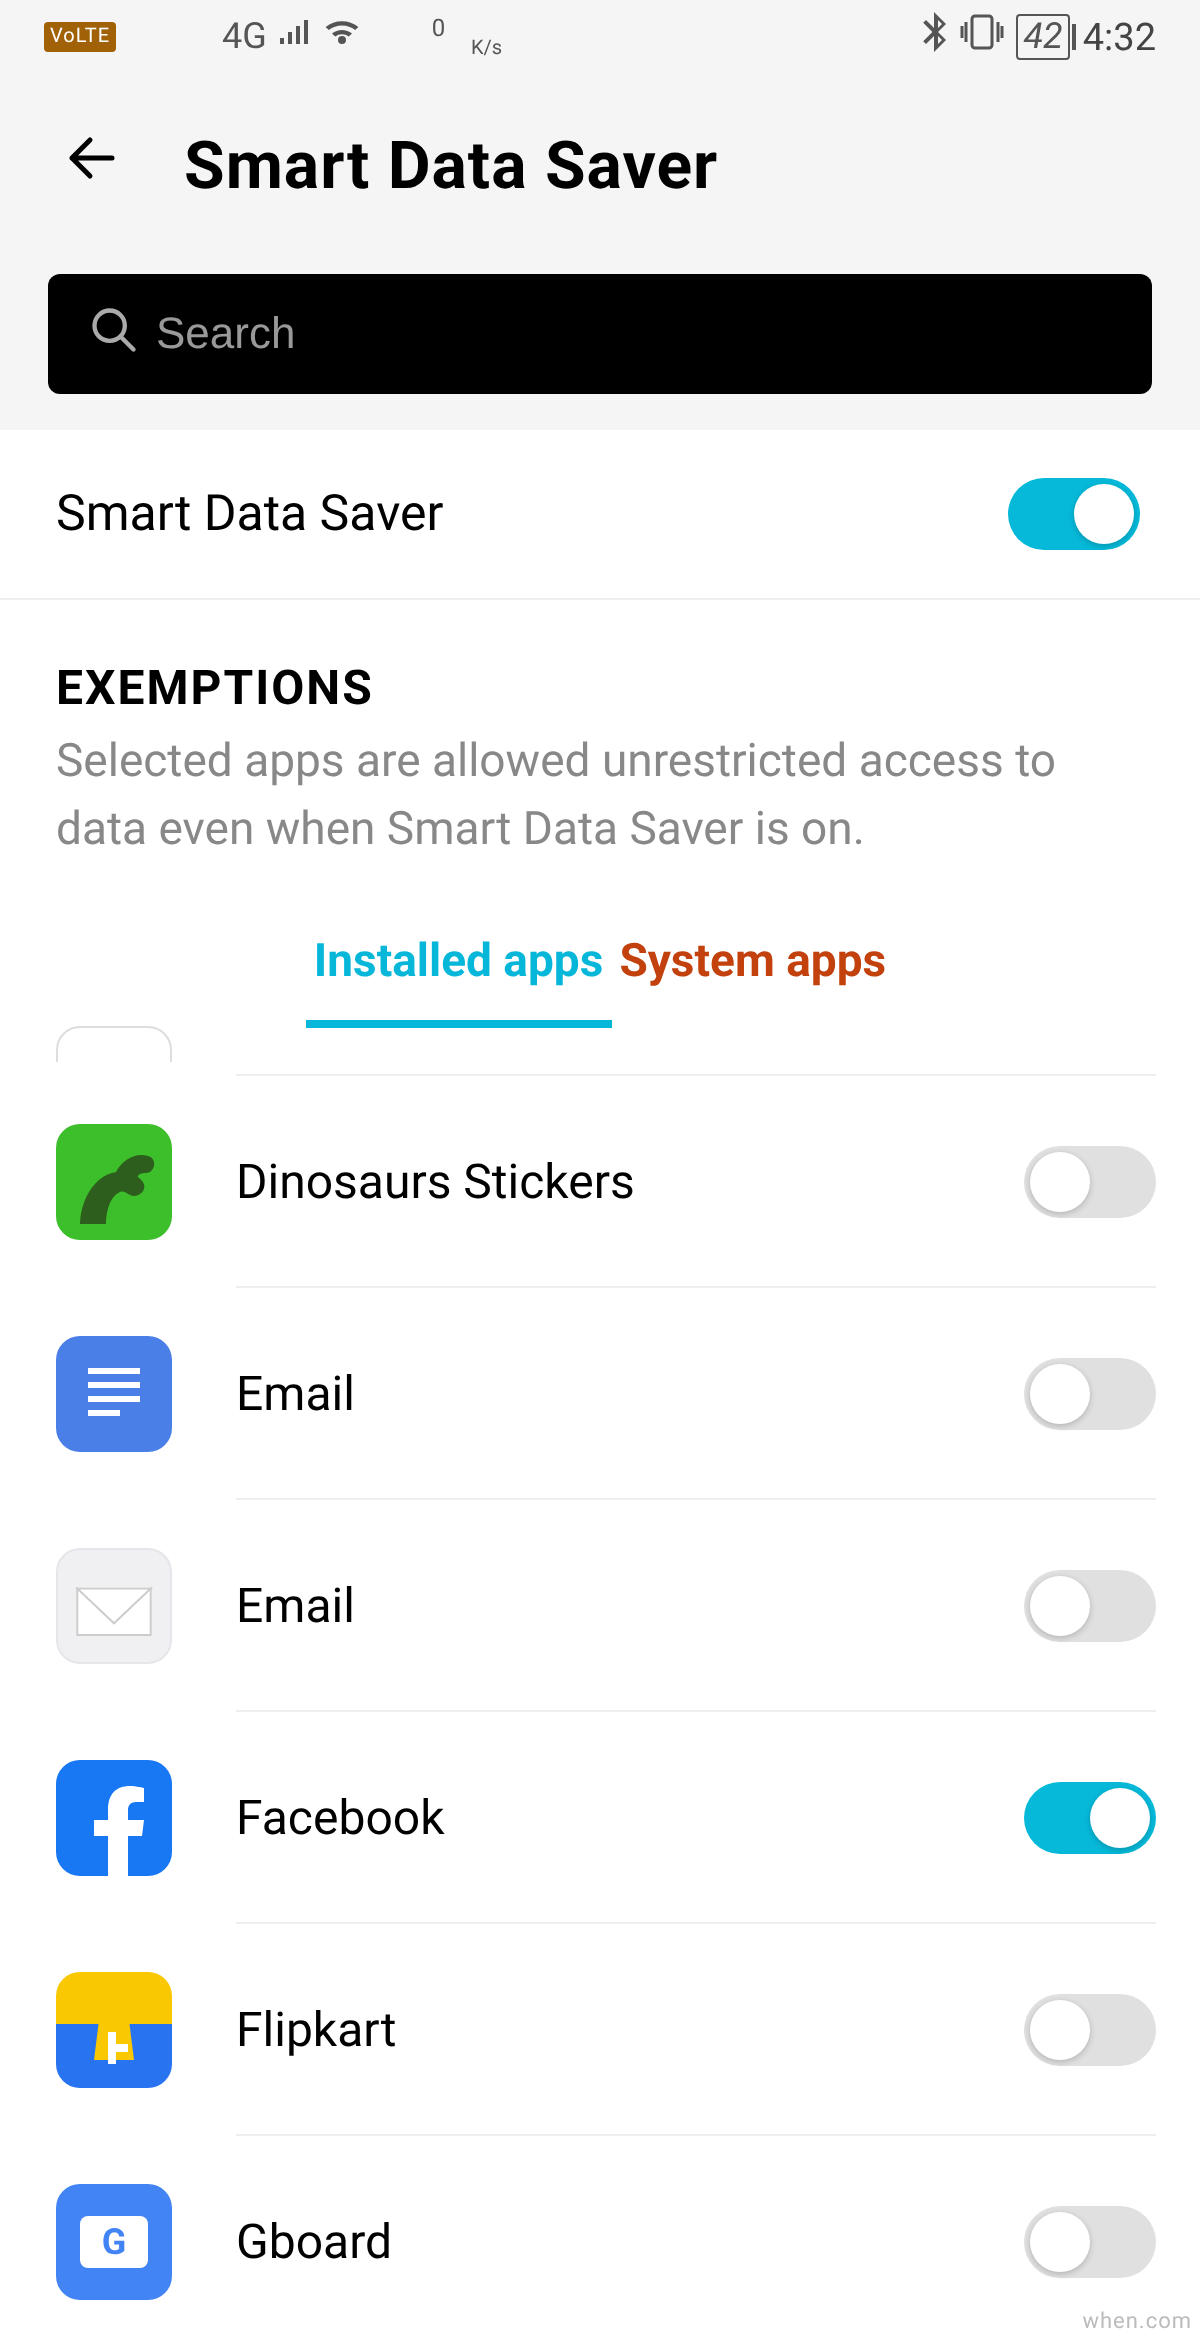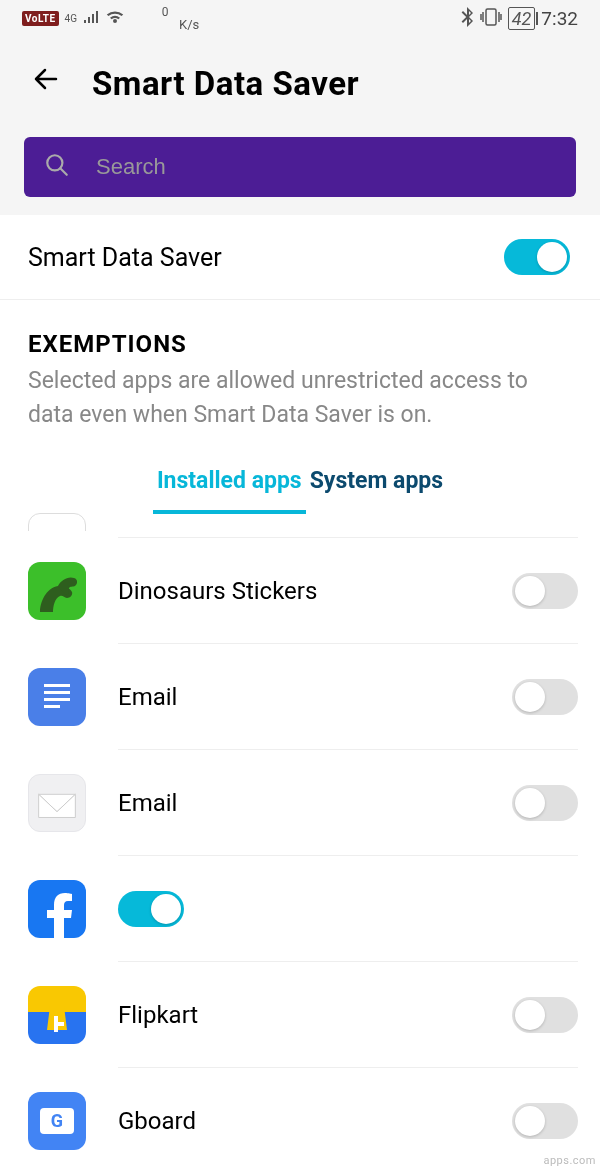--- a/index.html
+++ b/index.html
@@ -2,35 +2,35 @@
 <html><head>
 <meta charset="utf-8">
 <style>
   * { box-sizing: border-box; margin: 0; padding: 0; }
   html, body { width: 600px; height: 1173px; font-family: -apple-system, "Segoe UI", Roboto, sans-serif; background: #f5f5f5; color: #000; overflow: hidden; }
   body { display: flex; flex-direction: column; }
 
   
   .status-bar { height: 40px; display: flex; align-items: center; justify-content: space-between; padding: 0 22px 0 22px; font-size: 17px; color: #555; }
   .status-left, .status-right { display: flex; align-items: center; gap: 6px; }
-  .volte { background:#7f1d1d; color:#fff; font-size:10px; font-weight:700; padding:2px 3px; border-radius:2px; letter-spacing:.5px;}
+  .volte { background:#a16207; color:#fff; font-size:10px; font-weight:400; padding:2px 3px; border-radius:2px; letter-spacing:.5px;}
   .net-speed { font-size:12px; line-height:1; text-align:center; }
   .net-speed .top{font-size:12px;}
   .batt-box { border:1.5px solid #555; font-size:11px; padding:0 3px; border-radius:2px; display:inline-flex; align-items:center; position:relative;font-style:italic;}
   .batt-box::after{content:''; position:absolute; right:-4px; top:4px; bottom:4px; width:2px; background:#555;}
   .status-right span { font-size:18px; }
 
   
   .header { display:flex; align-items:center; gap:30px; padding:26px 24px 34px 30px; }
   .back-icon { font-size:32px; font-weight:300; }
   .title { font-size:33px; font-weight:700; letter-spacing:.5px;}
 
   
   .search-wrap { padding:0 24px 18px 24px; }
-  .search { background:#4c1d95; border-radius:6px; height:60px; display:flex; align-items:center; padding:0 20px; gap:26px;}
+  .search { background:#000000; border-radius:6px; height:60px; display:flex; align-items:center; padding:0 20px; gap:8px;}
   .search svg { width:26px; height:26px; }
   .search input { border:none; background:transparent; font-size:22px; color:#888; outline:none; flex:1; }
   .search input::placeholder{color:#999;}
 
   
   .main { background:#fff; flex:1; display:flex; flex-direction:column;}
   .sds-row { display:flex; align-items:center; justify-content:space-between; padding:24px 30px 24px 28px; border-bottom:1px solid #eee;}
   .sds-row .label { font-size:25px; }
 
   
@@ -40,21 +40,21 @@
   .toggle .knob{ position:absolute; top:3px; width:30px; height:30px; border-radius:50%; background:#fff; box-shadow:0 1px 3px rgba(0,0,0,.2);}
   .toggle.on .knob{ right:3px;}
   .toggle.off .knob{ left:3px;}
 
   .section-hdr { padding:30px 28px 18px 28px; }
   .section-hdr .hdr { font-size:24px; font-weight:700; letter-spacing:1px; }
   .section-hdr .desc { font-size:23px; color:#888; line-height:1.45; margin-top:6px;}
 
   
   .tabs { display:flex; justify-content:center; padding-top:18px;}
-  .tab { font-size:23px; font-weight:700; padding:0 4px 16px 4px; color:#0c4a6e;}
+  .tab { font-size:23px; font-weight:700; padding:0 4px 16px 4px; color:#c2410c;}
   .tab.active { color:#07b7d9; border-bottom:4px solid #07b7d9;}
 
   
   .app-list { flex:1; margin-left:118px; margin-right:22px;}
   .app-row-wrap { position:relative; border-bottom:1px solid #eee; }
   .app-row { display:flex; align-items:center; justify-content:space-between; height:105px;gap:36px;}
   .app-row .name { font-size:24px; }
   .app-icon { position:absolute; left:-90px; top:50%; transform:translateY(-50%); width:58px; height:58px; border-radius:12px; display:flex; align-items:center; justify-content:center; font-size:22px; font-weight:700; color:#fff; overflow:hidden;}
   .partial-row { height:24px; position:relative; border-bottom:1px solid #eee;}
   .partial-icon{ position:absolute; left:-90px; bottom:6px; width:58px; height:18px; overflow:hidden; display:flex; align-items:flex-end;}
@@ -69,50 +69,50 @@
   .ic-gbrd { background:#4284f4;}
 
   .watermark{ position:absolute; right:4px; bottom:6px; font-size:11px; color:#bbb; letter-spacing:.5px;}
 </style>
 </head>
 <body>
 
 <div class="status-bar">
   <div class="status-left">
     <span class="volte">VoLTE</span>
-    <span style="font-size:10px;">4G</span>
+    <span style="font-size:18px;margin-left:47px;">4G</span>
     <span>
       <svg width="16" height="14" viewBox="0 0 16 14">
           <path d="M1 12h2V9H1zm4 0h2V6H5zm4 0h2V3H9zm4 0h2V0h-2z" fill="#555"></path>
         </svg>
     </span>
     <span>
       <svg width="20" height="16" viewBox="0 0 20 16">
           <path d="M10 14a2 2 0 100-4 2 2 0 000 4zm-5-5.3a8 8 0 0110 0l-1.6 1.6a5.7 5.7 0 00-6.8 0zM1.8 5.5a13 13 0 0116.4 0L16.6 7a10.7 10.7 0 00-13.2 0z" fill="#555"></path>
         </svg>
     </span>
     <span class="net-speed">
       <div class="top">0</div>
-      <div style="font-size:13px;padding-left:48px;">K/s</div>
+      <div style="font-size:10px;padding-left:48px;">K/s</div>
     </span>
   </div>
   <div class="status-right">
     <span>
       <svg width="14" height="20" viewBox="0 0 14 20">
           <path d="M7 0v8L3 4 1.6 5.4 6.2 10l-4.6 4.6L3 16l4-4v8l6-6-4-4 4-4zM9 4l2 2-2 2zM9 12l2 2-2 2z" fill="#555"></path>
         </svg>
     </span>
     <span>
       <svg width="22" height="18" viewBox="0 0 22 18">
           <rect x="6" y="1" width="10" height="16" rx="1.5" fill="none" stroke="#555" stroke-width="1.5"></rect>
           <path d="M3 4v10M1 6v6M19 4v10M21 6v6" stroke="#555" stroke-width="1.5"></path>
         </svg>
     </span>
     <span class="batt-box">42</span>
-    <span style="font-size:19px; color:#444;">7:32</span>
+    <span style="font-size:19px; color:#444;">4:32</span>
   </div>
 </div>
 
 <div class="header">
   <span class="back-icon">
     <svg width="32" height="32" viewBox="0 0 32 32">
         <path d="M26 16H6m0 0l9-9M6 16l9 9" stroke="#000" stroke-width="2.5" fill="none" stroke-linecap="round" stroke-linejoin="round"></path>
       </svg>
   </span>
   <span class="title">Smart Data Saver</span>
@@ -203,20 +203,21 @@
       </div>
     </div>
 
     <div class="app-row-wrap">
       <div class="app-icon ic-fb">
         <svg viewBox="0 0 58 58" width="58" height="58">
             <path d="M36 58V38h7l1-8h-8v-5c0-2 1-4 4-4h4v-7s-4-1-7-1c-7 0-11 4-11 12v5h-7v8h7v20z" fill="#fff"></path>
           </svg>
       </div>
       <div class="app-row">
+        <span class="name">Facebook</span>
         <div class="toggle on">
             <div class="knob"></div>
           </div>
       </div>
     </div>
 
     <div class="app-row-wrap">
       <div class="app-icon ic-flip" style="background:linear-gradient(#f9c802 45%, #2873f0 45%);">
         <svg viewBox="0 0 58 58" width="58" height="58">
             <path d="M22 20h14l3 24H19z" fill="#f9c802"></path>
@@ -242,13 +243,13 @@
         <span class="name">Gboard</span>
         <div class="toggle off">
             <div class="knob"></div>
           </div>
       </div>
     </div>
 
   </div>
 </div>
 
-<div class="watermark">apps.com</div>
+<div class="watermark">when.com</div>
 
 </body></html>

